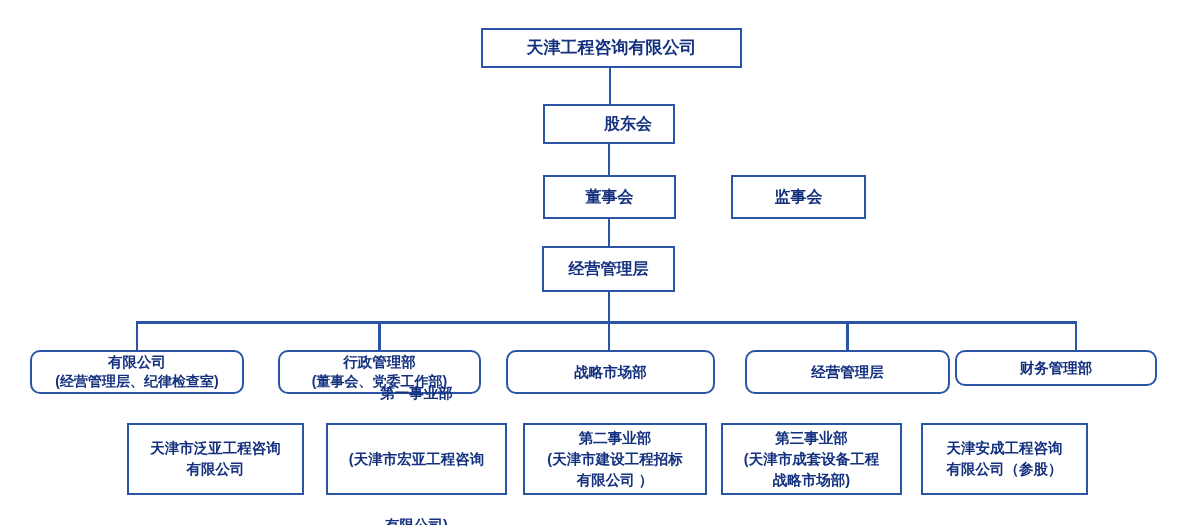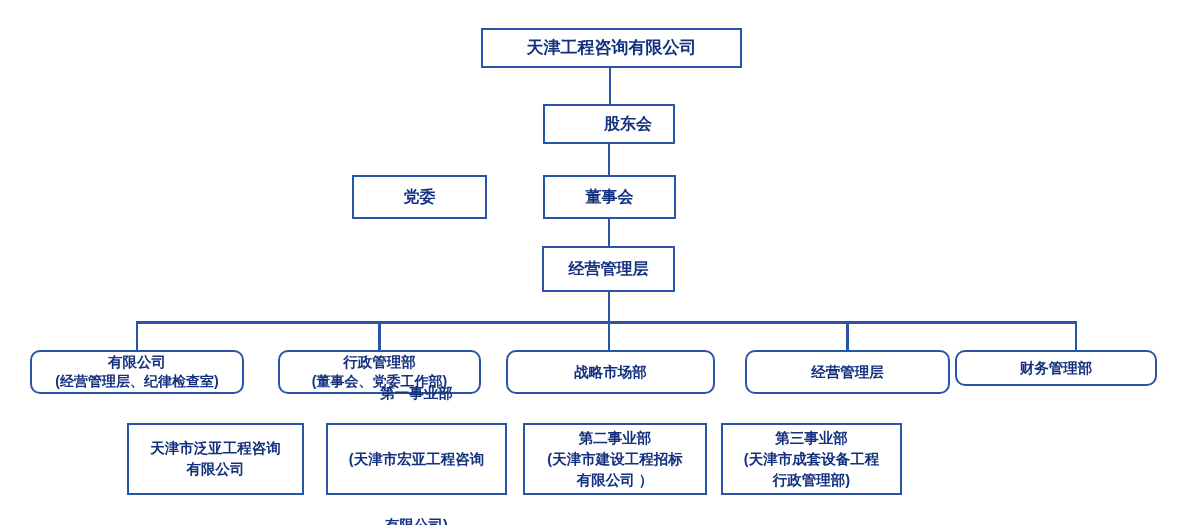--- a/index.html
+++ b/index.html
@@ -70,25 +70,25 @@
   <div class="conn v" style="left:1074.75px; top:321px; height:29px;"></div>
 
   <div class="box lvl1" style="left:481px; top:28px; width:261px; height:40px;">
     <div>天津工程咨询有限公司</div>
   </div>
 
   <div class="box lvl2" style="left:543px; top:104px; width:132px; height:40px;padding-left:38px;">
     <div>股东会</div>
   </div>
 
-  <div class="box lvl2" style="left:352px; top:175px; width:135px; height:44px;">
-    <div>党委</div>
-  </div>
   <div class="box lvl2" style="left:543px; top:175px; width:133px; height:44px;">
     <div>董事会</div>
+  </div>
+  <div class="box lvl2" style="left:731px; top:175px; width:135px; height:44px;">
+    <div>监事会</div>
   </div>
 
   <div class="box lvl2" style="left:542px; top:246px; width:133px; height:46px;">
     <div>经营管理层</div>
   </div>
 
   <div class="box dept" style="left:30px; top:350px; width:214px; height:44px;">
     <div class="line-main">有限公司</div>
     <div>(经营管理层、纪律检查室)</div>
   </div>
@@ -116,16 +116,20 @@
     <div>有限公司)</div>
   </div>
   <div class="box sub" style="left:523px; top:423px; width:184px; height:72px;">
     <div>第二事业部</div>
     <div>(天津市建设工程招标</div>
     <div>有限公司 ）</div>
   </div>
   <div class="box sub" style="left:721px; top:423px; width:181px; height:72px;">
     <div>第三事业部</div>
     <div>(天津市成套设备工程</div>
-    <div>行政管理部)</div>
+    <div>战略市场部)</div>
+  </div>
+  <div class="box sub" style="left:921px; top:423px; width:167px; height:72px;">
+    <div>天津安成工程咨询</div>
+    <div>有限公司（参股）</div>
   </div>
 
 </div>
 
 </body></html>

